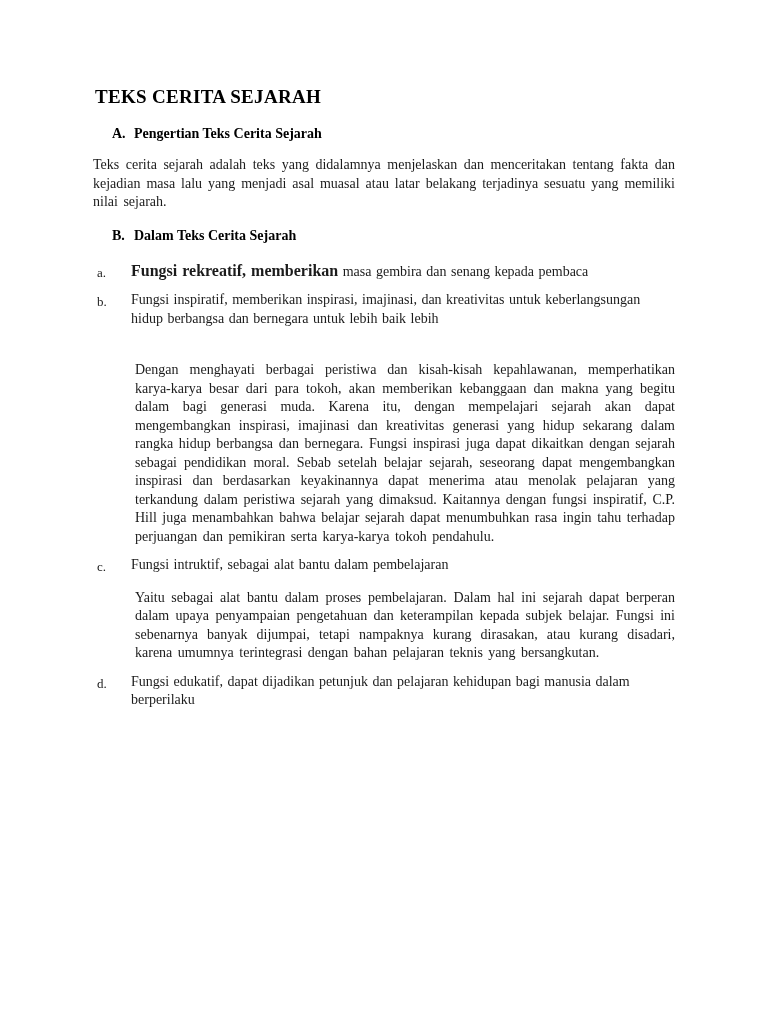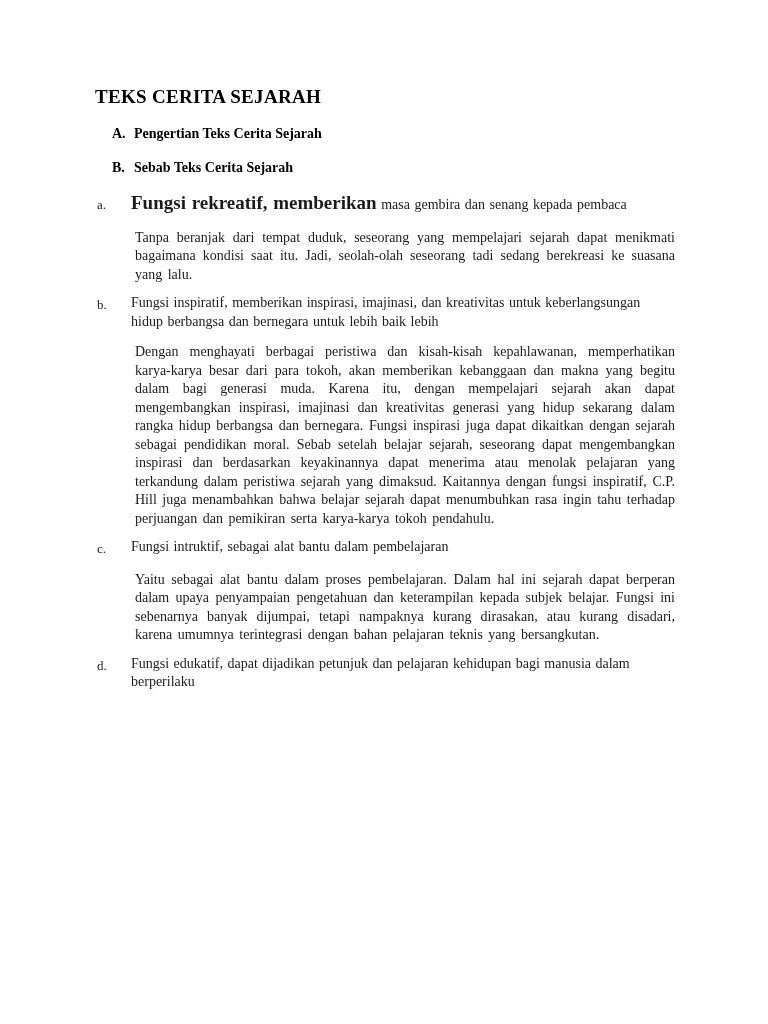--- a/index.html
+++ b/index.html
@@ -56,46 +56,46 @@
     position: absolute;
     left: 0; top: 2px;
     font-size: 13px;
     line-height: 18px;
   }
   .item-lead {
     font-size: 14px;
     line-height: 18.5px;
     word-spacing: 1px;
   }
-  .lead-bold { font-size: 19px; font-weight: bold; }
+  .lead-bold { font-size: 16px; font-weight: bold; }
   .item .par { margin: 14px 0 0 4px; }
-  .item .par.gap-lg { margin-top: 12px; font-family: Liberation Serif, serif; }
+  .item .par.gap-lg { margin-top: 33px; font-family: Liberation Serif, serif; }
   .item-a-wrap { margin-top: 16px; }
 </style>
 </head>
 <body>
 
 <div class="page">
   <div class="content">
 
     <h1 class="doc-title">TEKS CERITA SEJARAH</h1>
 
     <section>
       <h2 class="sec-heading"><span class="sec-label">A.</span><span>Pengertian Teks Cerita Sejarah</span></h2>
+      <p class="par sec-par">Teks cerita sejarah adalah teks yang didalamnya menjelaskan dan menceritakan tentang fakta dan kejadian masa lalu yang menjadi asal muasal atau latar belakang terjadinya sesuatu yang memiliki nilai sejarah.</p>
     </section>
 
     <section>
-      <h2 class="sec-heading"><span class="sec-label">B.</span><span>Sebab Teks Cerita Sejarah</span></h2>
+      <h2 class="sec-heading"><span class="sec-label">B.</span><span>Dalam Teks Cerita Sejarah</span></h2>
 
       <ol class="items">
 
         <li class="item item-a-wrap">
           <span class="item-marker">a.</span>
           <div class="item-lead"><span class="lead-bold">Fungsi rekreatif, memberikan</span><span> masa gembira dan senang kepada pembaca</span></div>
-          <p class="par">Tanpa beranjak dari tempat duduk, seseorang yang mempelajari sejarah dapat menikmati bagaimana kondisi saat itu. Jadi, seolah-olah seseorang tadi sedang berekreasi ke suasana yang lalu.</p>
         </li>
 
         <li class="item">
           <span class="item-marker">b.</span>
           <div class="item-lead">Fungsi inspiratif, memberikan inspirasi, imajinasi, dan kreativitas untuk keberlangsungan hidup berbangsa dan bernegara untuk lebih baik lebih</div>
           <p class="par gap-lg">Dengan menghayati berbagai peristiwa dan kisah-kisah kepahlawanan, memperhatikan karya-karya besar dari para tokoh, akan memberikan kebanggaan dan makna yang begitu dalam bagi generasi muda. Karena itu, dengan mempelajari sejarah akan dapat mengembangkan inspirasi, imajinasi dan kreativitas generasi yang hidup sekarang dalam rangka hidup berbangsa dan bernegara. Fungsi inspirasi juga dapat dikaitkan dengan sejarah sebagai pendidikan moral. Sebab setelah belajar sejarah, seseorang dapat mengembangkan inspirasi dan berdasarkan keyakinannya dapat menerima atau menolak pelajaran yang terkandung dalam peristiwa sejarah yang dimaksud. Kaitannya dengan fungsi inspiratif, C.P. Hill juga menambahkan bahwa belajar sejarah dapat menumbuhkan rasa ingin tahu terhadap perjuangan dan pemikiran serta karya-karya tokoh pendahulu.</p>
         </li>
 
         <li class="item">
           <span class="item-marker">c.</span>

